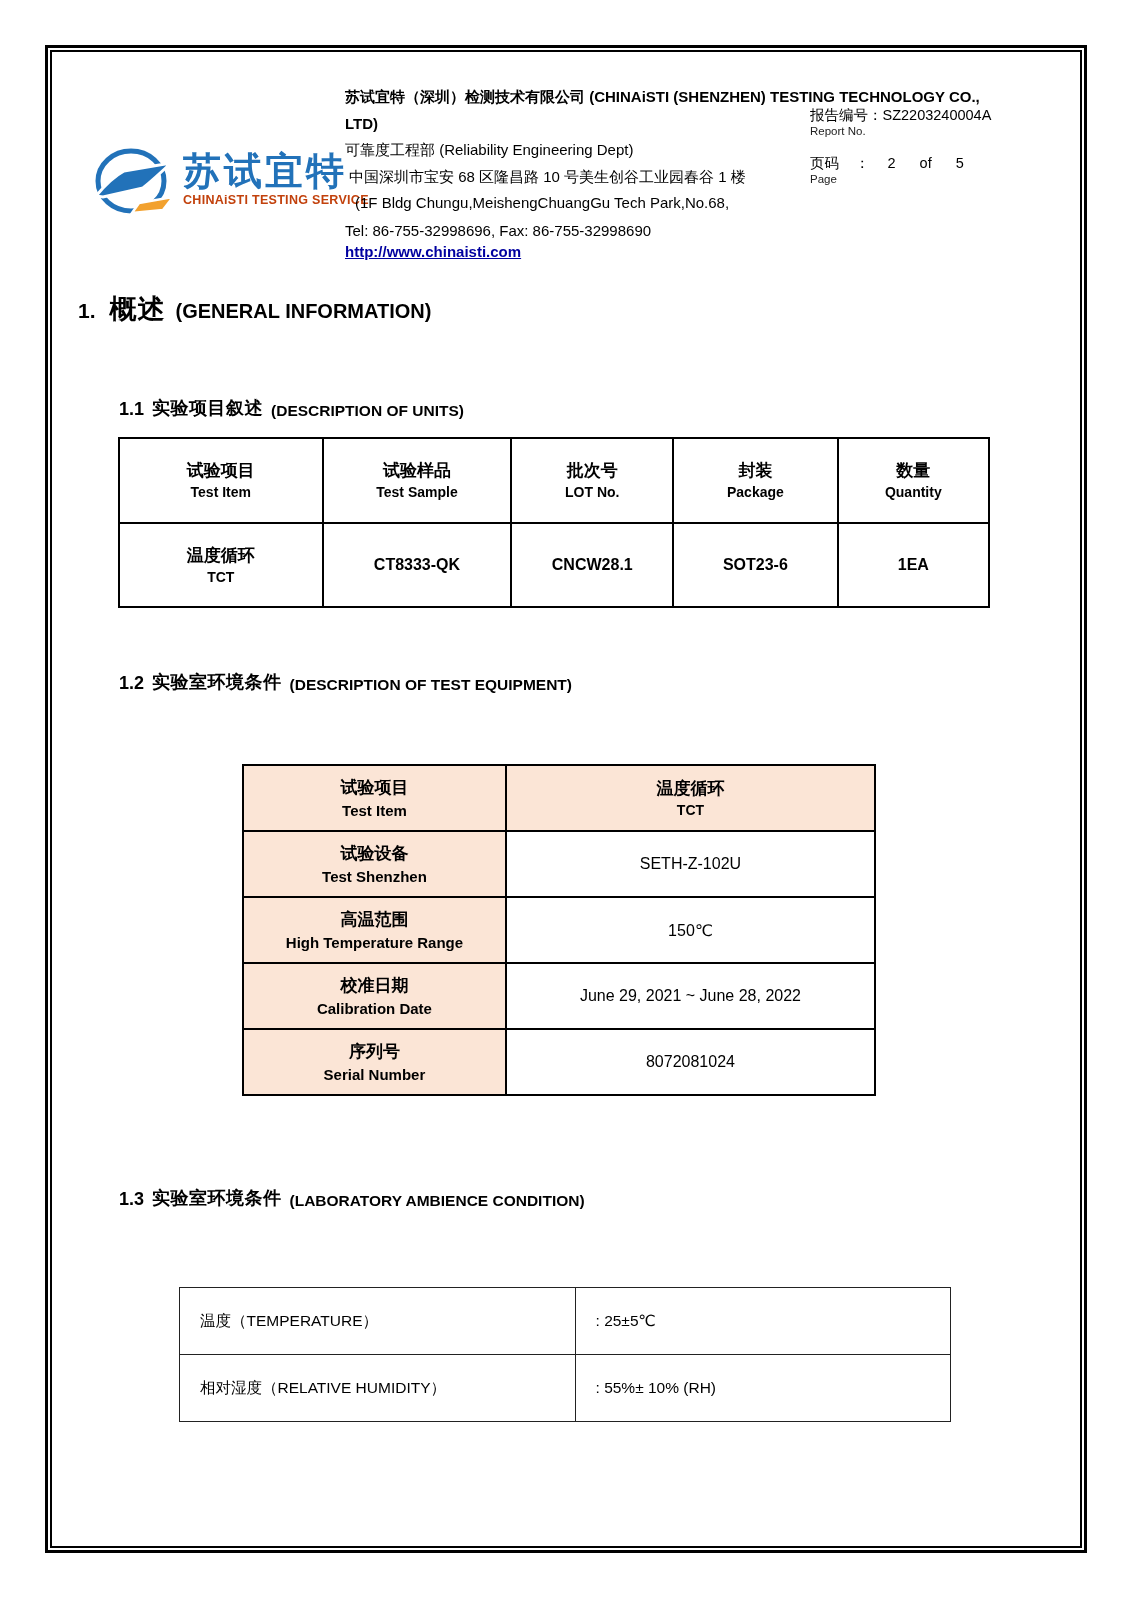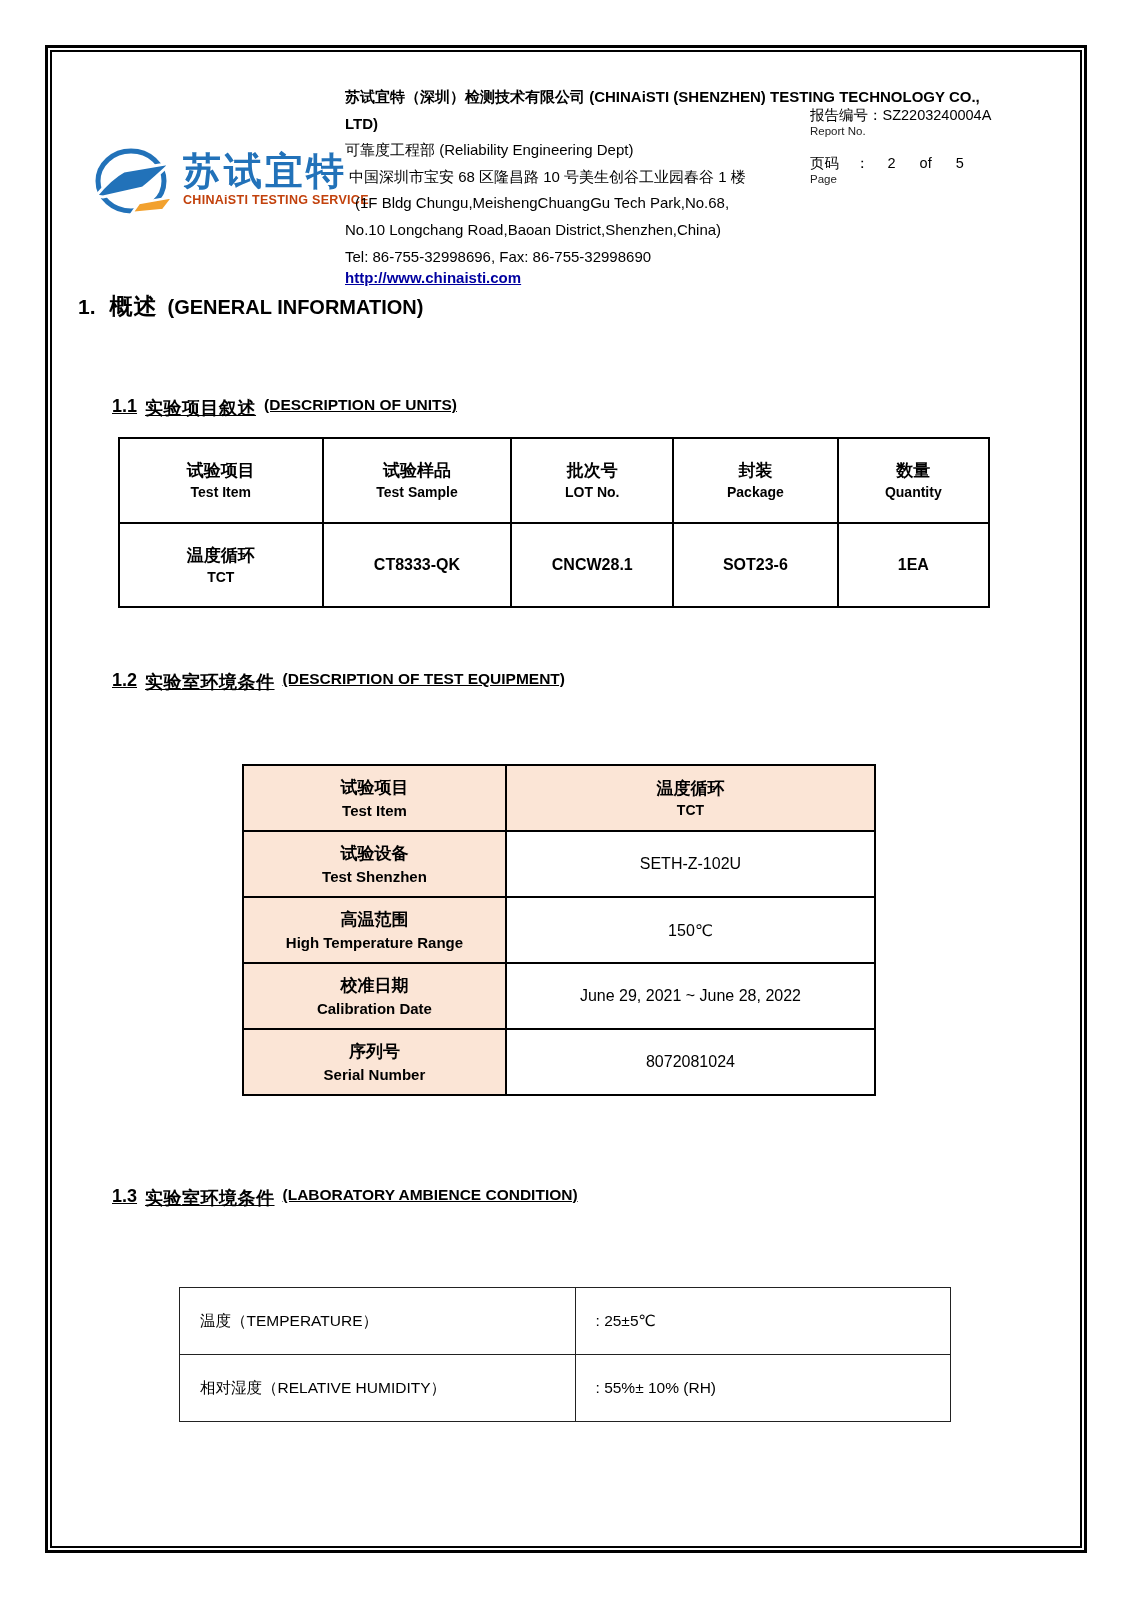--- a/index.html
+++ b/index.html
@@ -26,23 +26,23 @@
   .url-link{color:#0000a0;font-weight:bold;text-decoration:underline;}
   .report-block{position:absolute;left:810px;top:106px;font-size:14.5px;line-height:18px;}
   .report-row{display:flex;align-items:flex-start;}
   .sub-en{font-size:11.5px;line-height:14px;color:#222;}
   .page-row{margin-top:16px;display:flex;align-items:baseline;}
   .page-colon{margin:0 18px 0 16px;}
   .pre{white-space:pre;word-spacing:8px;}
   
   .h-main{position:absolute;left:78px;top:291px;display:flex;align-items:baseline;font-weight:bold;}
   .h-main .num{font-size:21px;margin-right:14px;}
-  .h-main .cn{font-size:23px;margin-right:10px;letter-spacing:1px;}
+  .h-main .cn{font-size:27px;margin-right:10px;letter-spacing:1px;}
   .h-main .en{font-size:20px;}
-  .h-sub{position:absolute;left:112px;display:flex;align-items:flex-start;font-weight:bold;text-decoration:underline;}
+  .h-sub{position:absolute;left:119px;display:flex;align-items:flex-end;font-weight:bold;}
   .h-sub .num{font-size:18px;margin-right:8px;}
   .h-sub .cn{font-size:18px;margin-right:8px;letter-spacing:.5px;}
   .h-sub .en{font-size:15.5px;}
   #h-units{top:396px;}
   #h-equip{top:670px;}
   #h-amb{top:1186px;}
   
   table{border-collapse:collapse;table-layout:fixed;position:absolute;}
   .units-table{left:118px;top:437px;width:872px;}
   .units-table td,.units-table th{border:2px solid #000;text-align:center;vertical-align:middle;padding:0;}
@@ -79,21 +79,20 @@
     <span class="logo-en">CHINAiSTI TESTING SERVICE</span>
   </div>
 </div>
 
 <div class="company-block">
   <div class="company-bold">苏试宜特（深圳）检测技术有限公司 (CHINAiSTI (SHENZHEN) TESTING TECHNOLOGY CO.,</div>
   <div class="company-bold">LTD)</div>
   <div>可靠度工程部 (Reliability Engineering Dept)</div>
   <div class="addr-indent1">中国深圳市宝安 68 区隆昌路 10 号美生创谷工业园春谷 1 楼</div>
   <div class="addr-indent2">(1F Bldg Chungu,MeishengChuangGu Tech Park,No.68,</div>
-  <div>No.10 Longchang Road,Baoan District,Shenzhen,China)</div>
   <div class="tel-line">Tel: 86-755-32998696, Fax: 86-755-32998690</div>
   <div class="url-line">
     <a href="#" class="url-link">http://www.chinaisti.com</a>
   </div>
 </div>
 
 <div class="report-block">
   <div class="report-row">
     <span>报告编号：</span>
     <span>SZ2203240004A</span>

